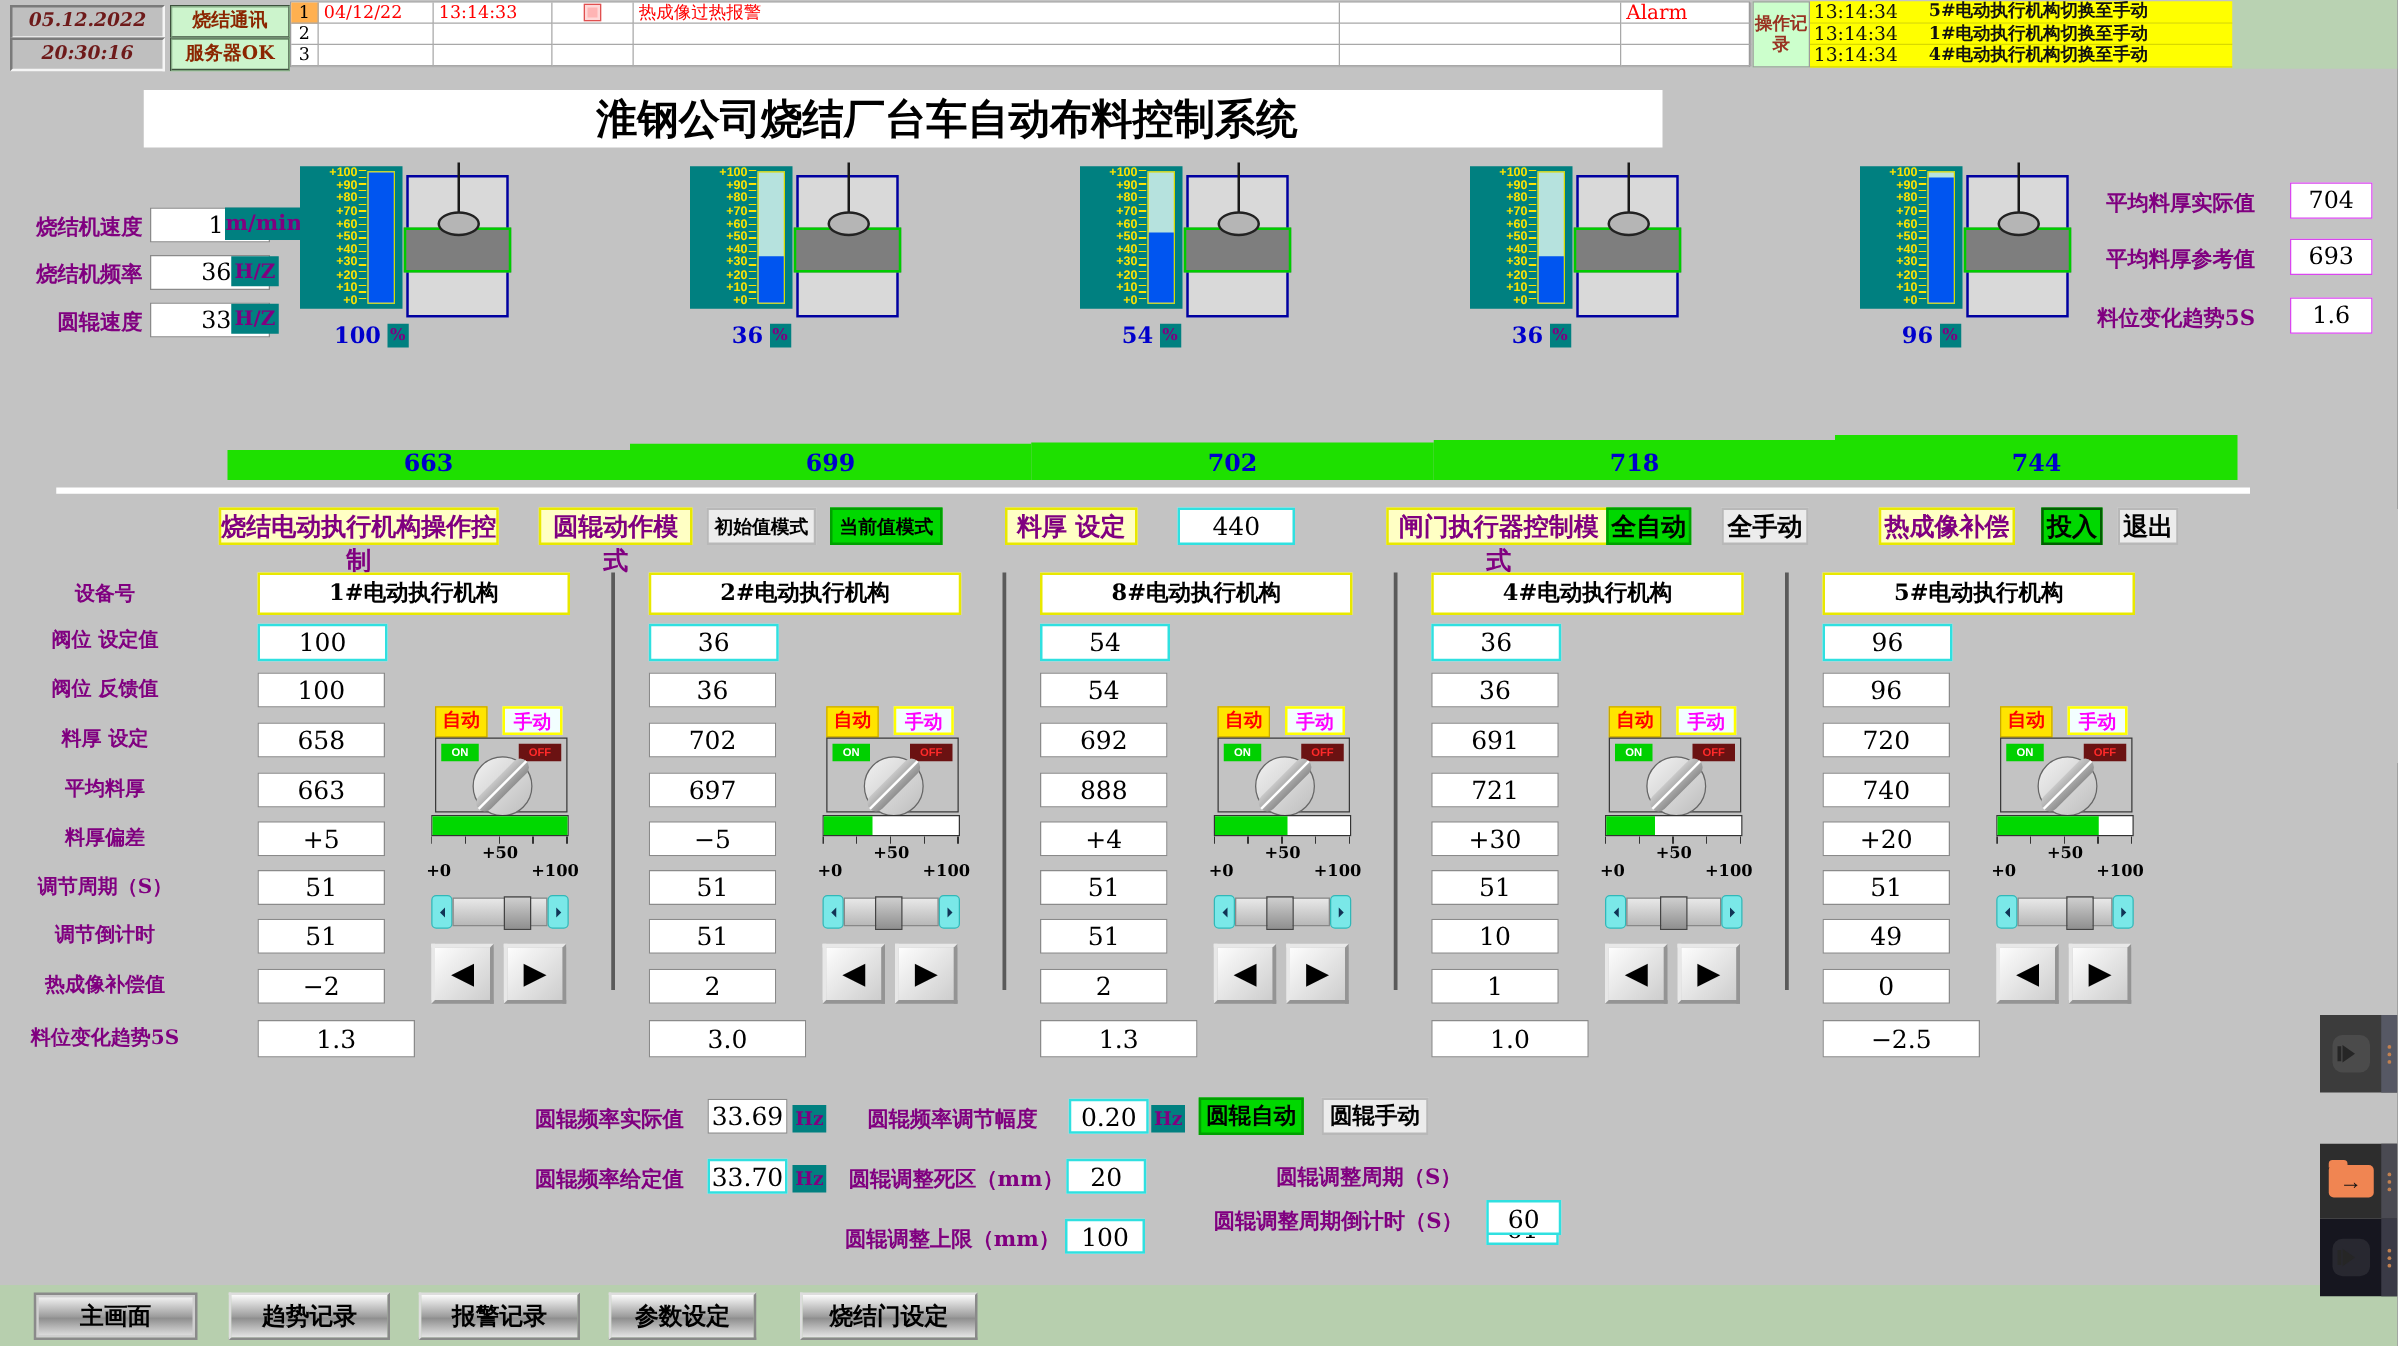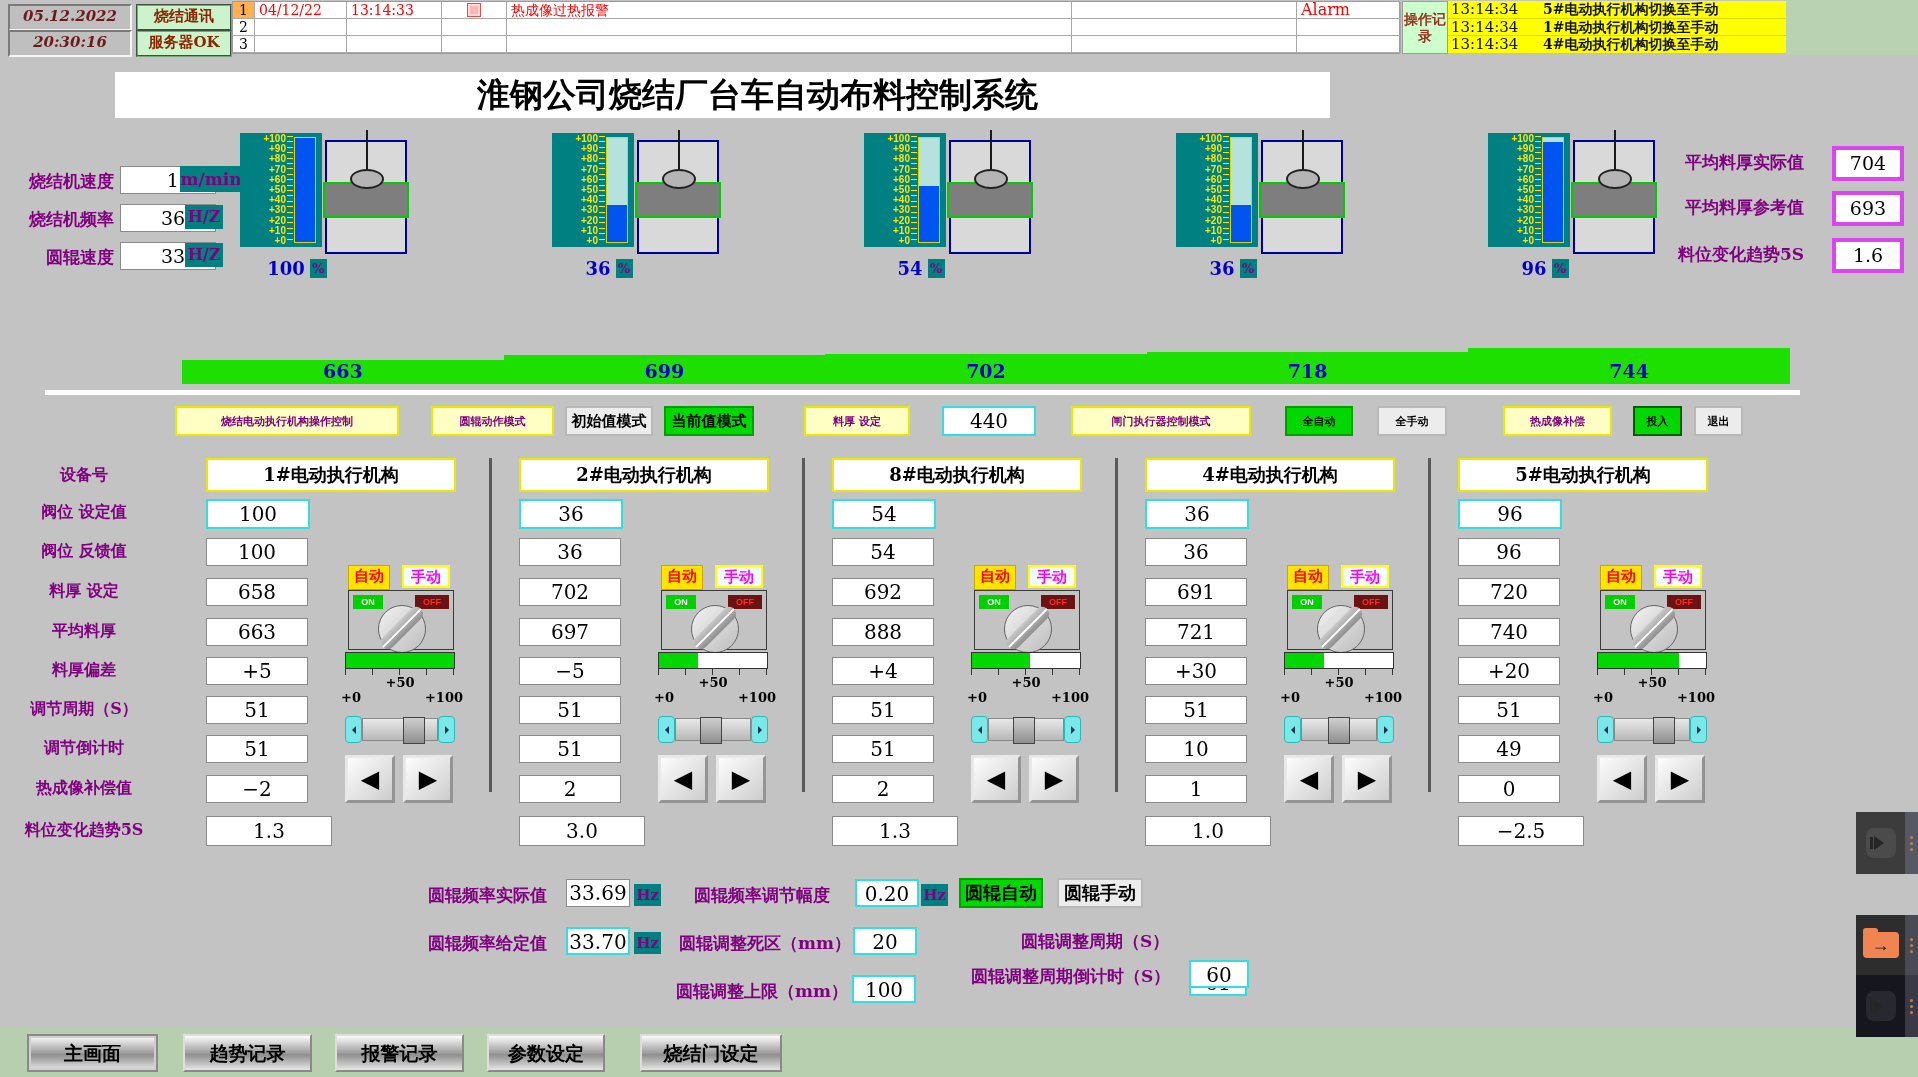--- a/index.html
+++ b/index.html
@@ -43,21 +43,21 @@
   .title-text{width:100%;text-align:center;padding-left:70px;box-sizing:border-box;
           font:bold 33px/46px "DejaVu Serif",serif;color:#000;}
 
   
   .lm-label{position:absolute;left:10px;width:104px;text-align:right;font-size:17px;}
   .lm-box{position:absolute;left:120px;width:54px;height:26px;background:#fff;border:1px solid #8a8a8a;
           font:19px/26px "DejaVu Serif",serif;text-align:center;padding-left:40px;}
   .badge{position:absolute;background:#008080;color:#800080;font-weight:bold;text-align:center;
           font-family:"DejaVu Serif",serif;}
   .rm-label{position:absolute;left:1632px;width:172px;text-align:right;font-size:17px;}
-  .rm-box{position:absolute;left:1832px;width:64px;height:27px;background:#fff;border:4px solid #d946ef;
+  .rm-box{position:absolute;left:1832px;width:64px;height:27px;background:#fff;border:1px solid #d946ef;
           font:19px/27px "DejaVu Serif",serif;text-align:center;}
 
   
   .gauge-group{position:absolute;top:128px;width:200px;height:160px;}
   .gauge-panel{position:absolute;left:0;top:5px;width:82px;height:114px;background:#008080;
           display:flex;padding:1px 0 1px 2px;box-sizing:border-box;}
   .gauge-scale{width:44px;text-align:right;color:#ffe400;font:bold 10px/10.2px "Liberation Sans",sans-serif;
           white-space:pre-line;}
   .gauge-ticks{width:6px;margin:2px 1px 2px 1px;
           background:repeating-linear-gradient(180deg,#ffe400 0 1px,transparent 1px 5.4px);}
@@ -78,21 +78,21 @@
 
   
   .level-bar{position:absolute;left:182px;top:348px;width:1608px;height:36px;display:flex;
           align-items:flex-end;}
   .level-seg{flex:1;background:#1ee000;display:flex;justify-content:center;align-items:flex-end;}
   .level-val{color:#0000cc;font:bold 19px "DejaVu Serif",serif;padding-bottom:2px;}
   .white-divider{position:absolute;left:45px;top:390px;width:1755px;height:5px;background:#fff;}
 
   
   .ctl{position:absolute;top:406px;height:30px;box-sizing:border-box;text-align:center;
-          font-size:11px;line-height:27px;font-weight:bold;}
+          font-size:20px;line-height:27px;font-weight:bold;}
   .ctl-yellow{background:#ffffc4;border:2px solid #e8e800;color:#800080;font-family:"DejaVu Serif",serif;}
   .ctl-green{background:#00d800;border:2px solid #00a000;color:#000;font-family:"DejaVu Serif",serif;}
   .ctl-gray{background:#ececec;border:2px solid #b8b8b8;color:#000;font-family:"DejaVu Serif",serif;}
   .ctl-input{background:#fff;border:2px solid #30e0e0;color:#000;font:20px/26px "DejaVu Serif",serif;}
 
   
   .row-label{position:absolute;left:0;width:168px;text-align:center;font-size:16px;}
   .dev-col{position:absolute;top:455px;width:313px;height:420px;}
   .vbox{position:absolute;background:#fff;border:1px solid #8a8a8a;text-align:center;
           font:20px/26px "DejaVu Serif",serif;color:#000;}
@@ -403,21 +403,21 @@
       </div>
   </div>
   <div class="white-divider"></div>
 
   <div class="ctl ctl-yellow" style="left:175px;width:224px">烧结电动执行机构操作控制</div>
   <div class="ctl ctl-yellow" style="left:431px;width:123px">圆辊动作模式</div>
   <div class="ctl ctl-gray" style="left:565px;width:88px;font-size:15px">初始值模式</div>
   <div class="ctl ctl-green" style="left:664px;width:90px;font-size:15px">当前值模式</div>
   <div class="ctl ctl-yellow" style="left:804px;width:106px">料厚 设定</div>
   <div class="ctl ctl-input" style="left:942px;width:94px">440</div>
-  <div class="ctl ctl-yellow" style="left:1071px;width:180px">闸门执行器控制模式</div>
+  <div class="ctl ctl-yellow" style="left:1109px;width:180px">闸门执行器控制模式</div>
   <div class="ctl ctl-green" style="left:1285px;width:68px">全自动</div>
   <div class="ctl ctl-gray" style="left:1377px;width:70px">全手动</div>
   <div class="ctl ctl-yellow" style="left:1503px;width:109px">热成像补偿</div>
   <div class="ctl ctl-green" style="left:1633px;width:49px;border-color:#006000">投入</div>
   <div class="ctl ctl-gray" style="left:1694px;width:49px">退出</div>
 
   <div class="row-label cnb" style="top:465px">设备号</div>
   <div class="row-label cnb" style="top:502px">阀位 设定值</div>
   <div class="row-label cnb" style="top:541px">阀位 反馈值</div>
   <div class="row-label cnb" style="top:581px">料厚 设定</div>

